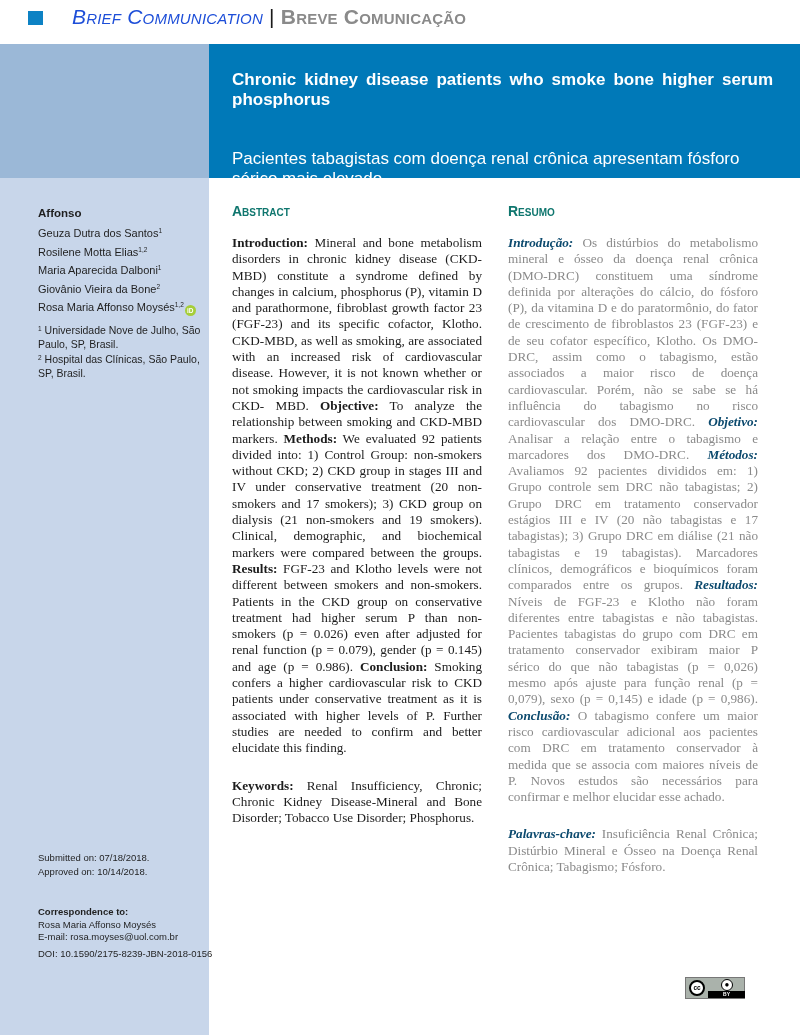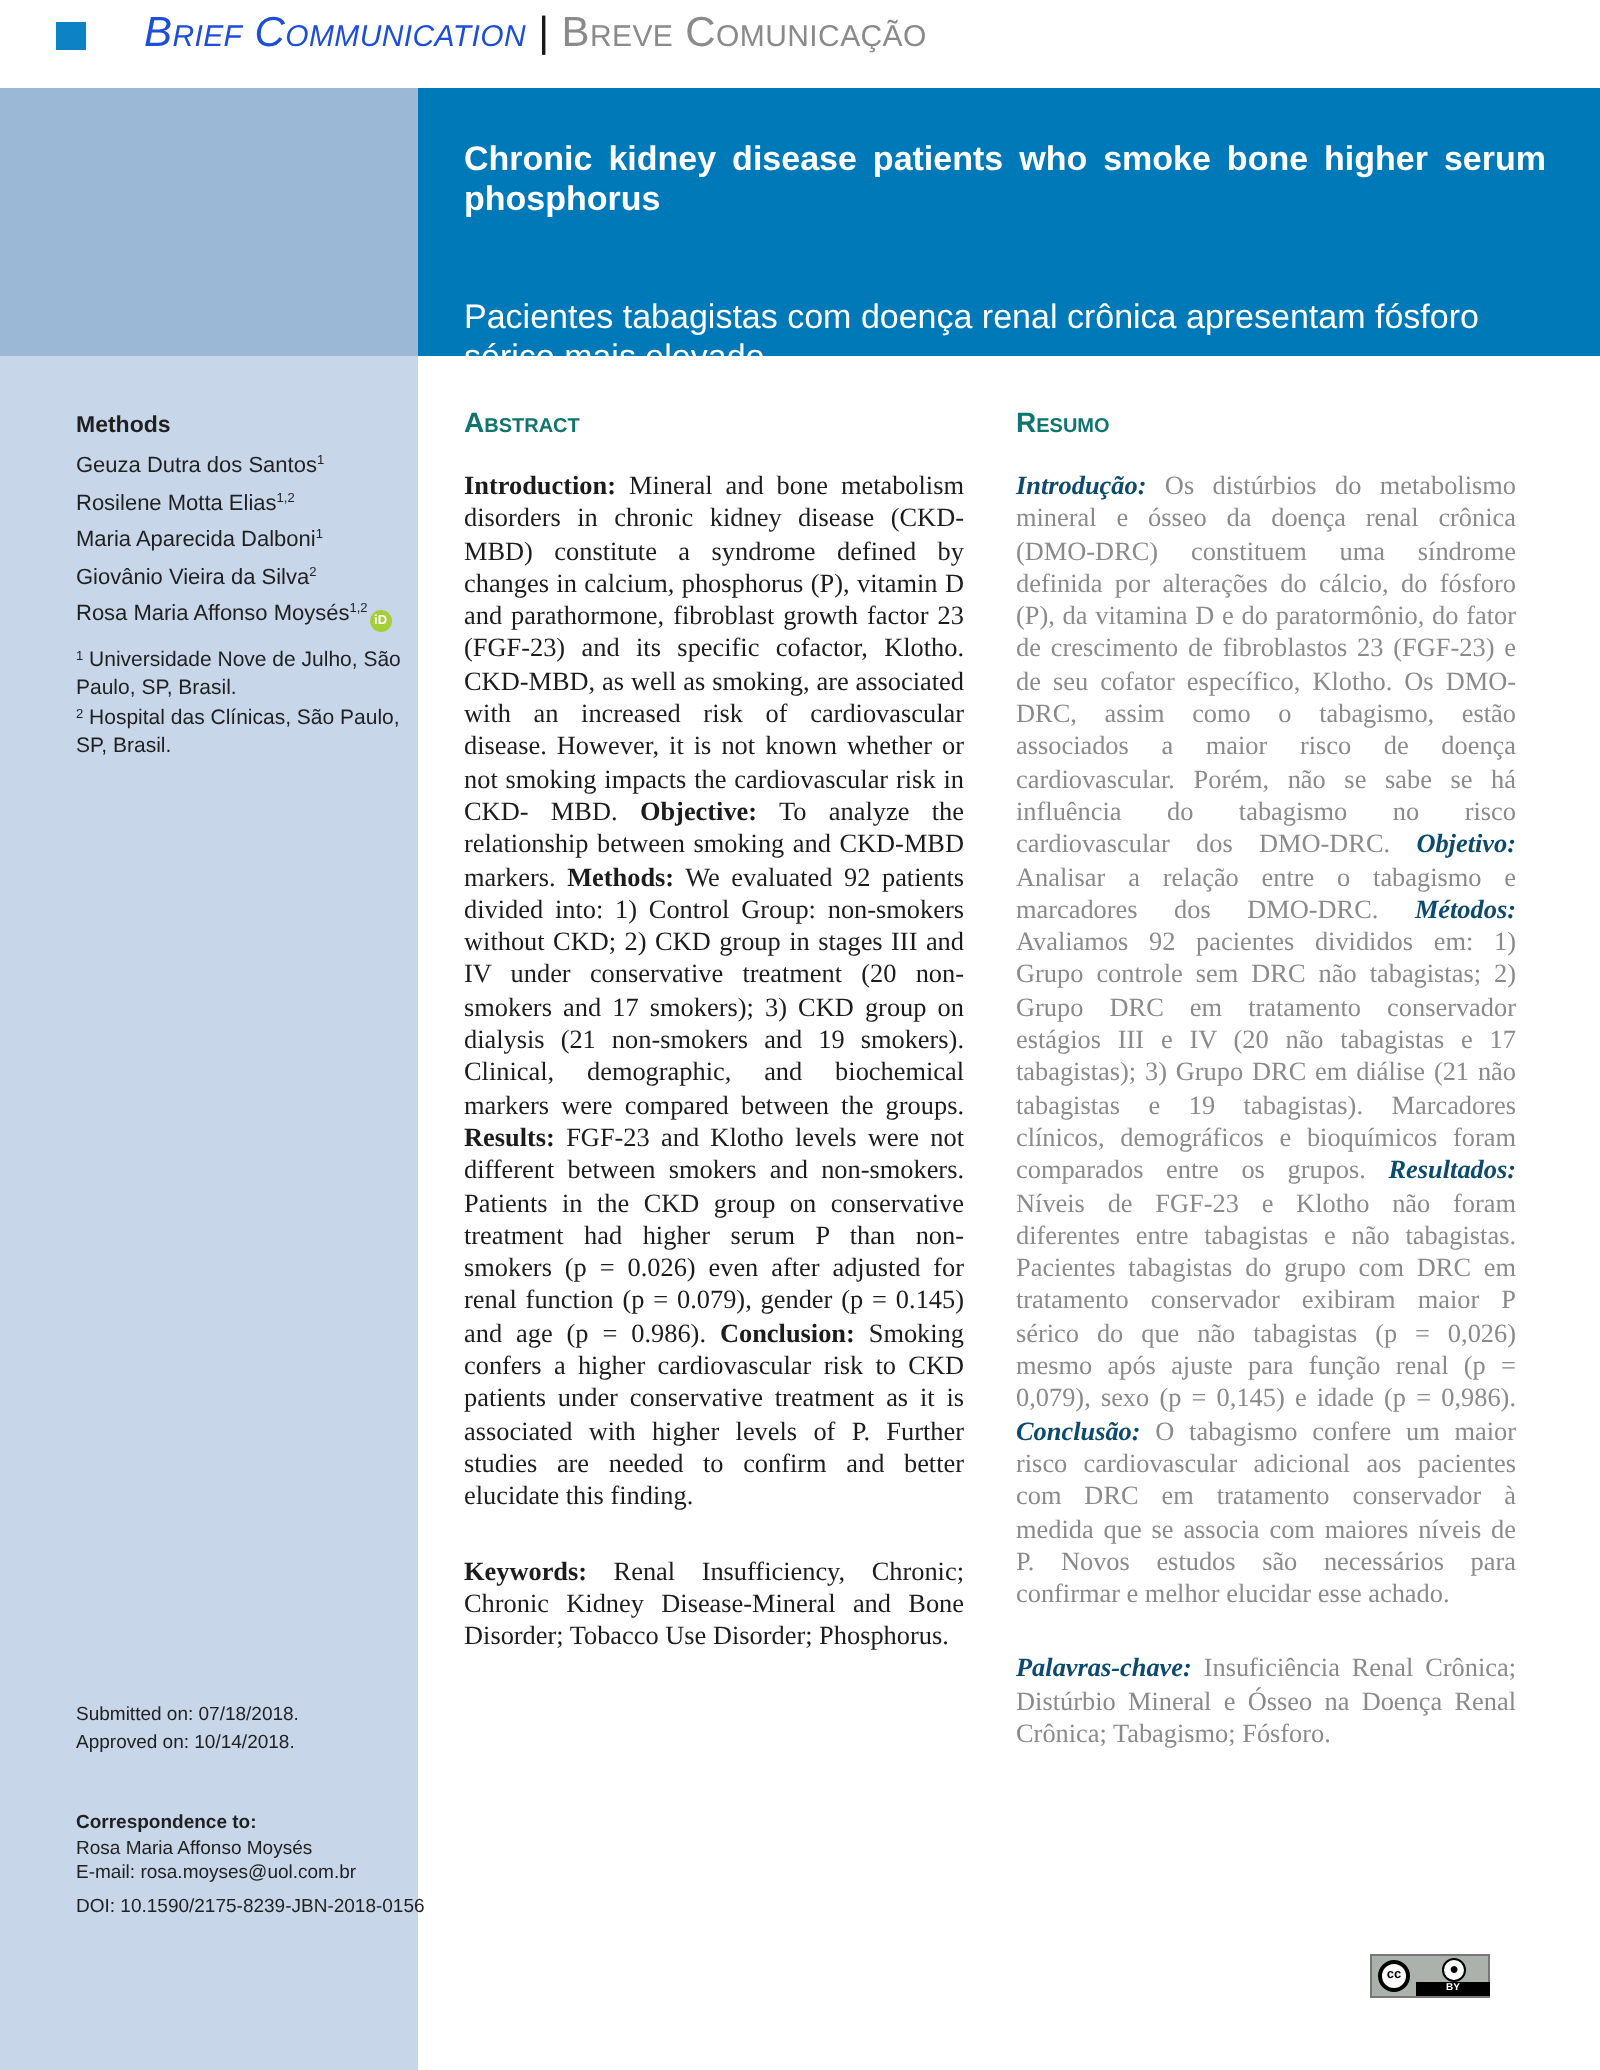--- a/index.html
+++ b/index.html
@@ -2,21 +2,21 @@
 <html><head>
 <meta charset="utf-8">
 <style>
   html, body { margin: 0; padding: 0; }
   body { width: 800px; height: 1035px; position: relative; background: #ffffff; overflow: hidden; }
   #header { position: absolute; left: 0; top: 0; width: 800px; height: 44px; }
   #header .sq { position: absolute; left: 28px; top: 11px; width: 15px; height: 14px; background: #0d82c4; }
   #header .title { position: absolute; left: 72px; top: 5px; font-family: "Liberation Sans", sans-serif; font-size: 21px; font-variant: small-caps; letter-spacing: 0.2px; white-space: nowrap; }
   #header .en { color: #1d4ed8; font-style: italic; }
   #header .sep { color: #1a1a1a; }
-  #header .pt { color: #8a8a8a; }
+  #header .pt { color: #8a8a8a; font-weight: bold; }
 
   #sidebar-top { position: absolute; left: 0; top: 44px; width: 209px; height: 134px; background: #9bb8d7; }
   #sidebar { position: absolute; left: 0; top: 178px; width: 209px; height: 857px; background: #c8d6ea; }
   #title-block { position: absolute; left: 209px; top: 44px; width: 591px; height: 134px; background: #0079b8; }
   #title-block .t-en { position: absolute; left: 23px; top: 26px; width: 541px; font-family: "Liberation Sans", sans-serif; font-weight: bold; font-size: 17px; line-height: 20px; color: #ffffff; text-align: justify; text-align-last: left; }
   #title-block .t-pt { position: absolute; left: 23px; top: 77px; width: 541px; font-family: "Liberation Sans", sans-serif; font-size: 17px; line-height: 20px; color: #ffffff; margin-top: 28px; }
 
   .side { font-family: "Liberation Sans", sans-serif; color: #1f1f1f; }
   #authors { position: absolute; left: 38px; top: 206px; width: 170px; }
   #authors .hd { font-weight: bold; font-size: 11.5px; line-height: 15px; margin-bottom: 2px; }
@@ -58,25 +58,25 @@
 
 <div id="sidebar-top"></div>
 <div id="title-block">
   <div class="t-en">Chronic kidney disease patients who smoke bone higher serum phosphorus</div>
   <div class="t-pt">Pacientes tabagistas com doença renal crônica apresentam fósforo sérico mais elevado</div>
 </div>
 
 <div id="sidebar"></div>
 
 <div id="authors" class="side">
-  <div class="hd">Methods</div>
+  <div class="hd">Affonso</div>
   <div class="au"><span>Geuza Dutra dos Santos</span><sup>1</sup></div>
   <div class="au"><span>Rosilene Motta Elias</span><sup>1,2</sup></div>
   <div class="au"><span>Maria Aparecida Dalboni</span><sup>1</sup></div>
-  <div class="au"><span>Giovânio Vieira da Silva</span><sup>2</sup></div>
+  <div class="au"><span>Giovânio Vieira da Bone</span><sup>2</sup></div>
   <div class="au"><span>Rosa Maria Affonso Moysés</span><sup>1,2</sup><span class="orcid">iD</span></div>
 </div>
 
 <div id="affil" class="side">
   <div><sup>1</sup> <span>Universidade Nove de Julho, São Paulo, SP, Brasil.</span></div>
   <div><sup>2</sup> <span>Hospital das Clínicas, São Paulo, SP, Brasil.</span></div>
 </div>
 
 <div id="dates" class="side">
   <div>Submitted on: 07/18/2018.</div>

